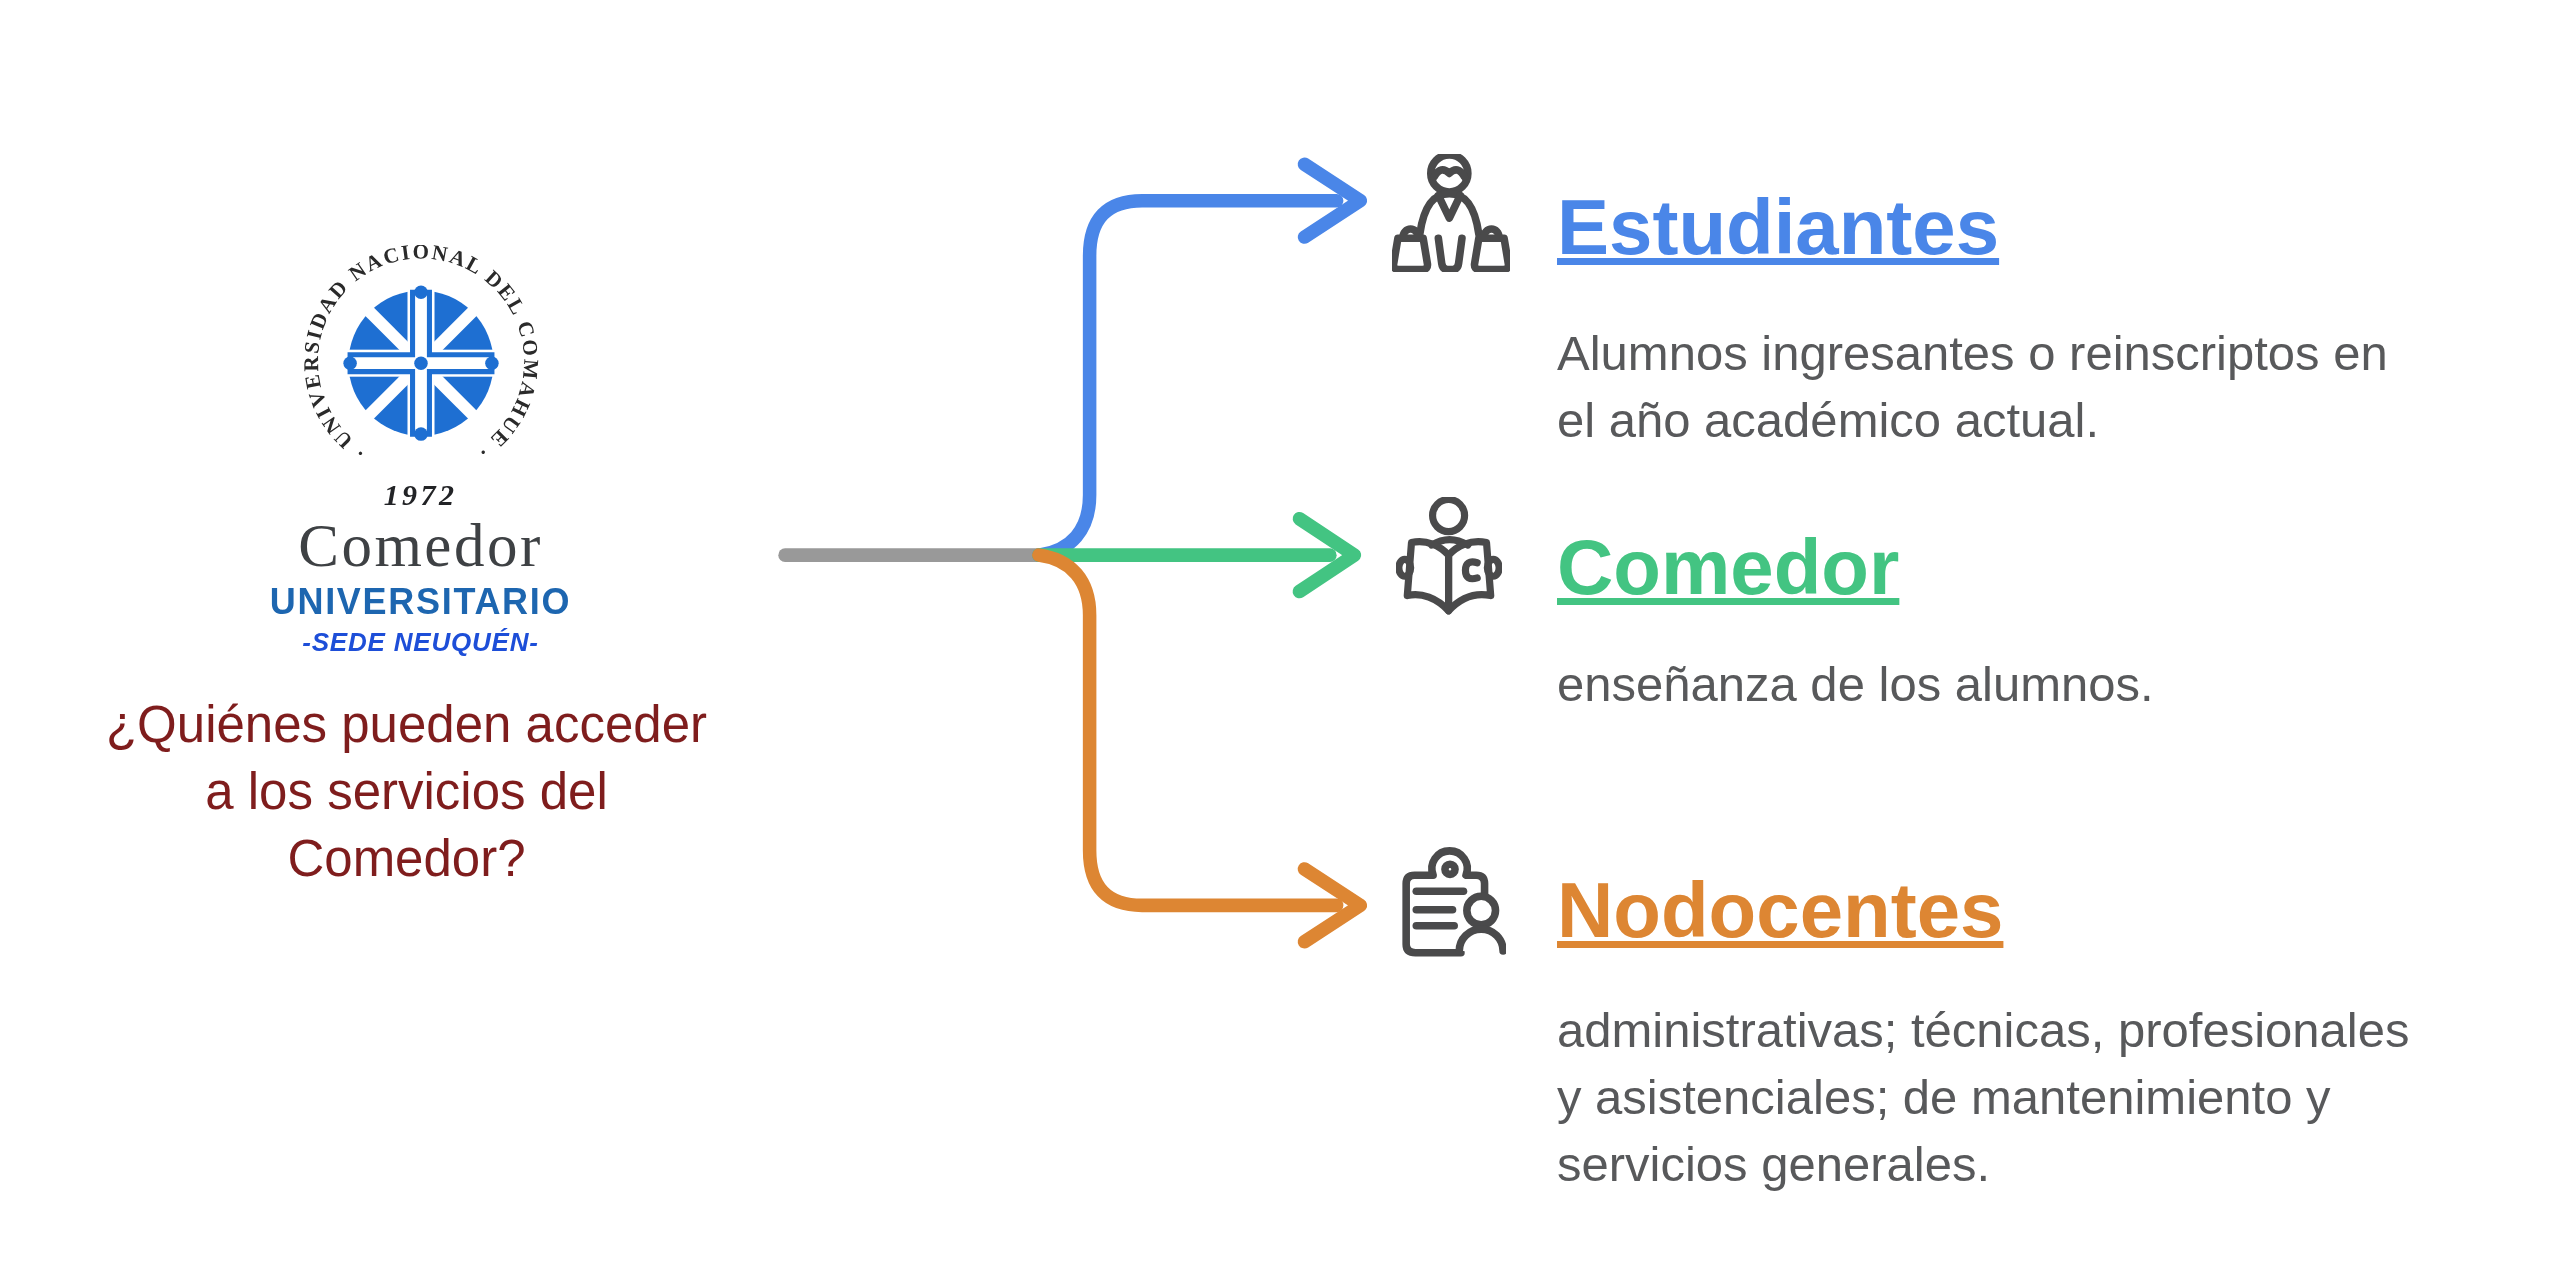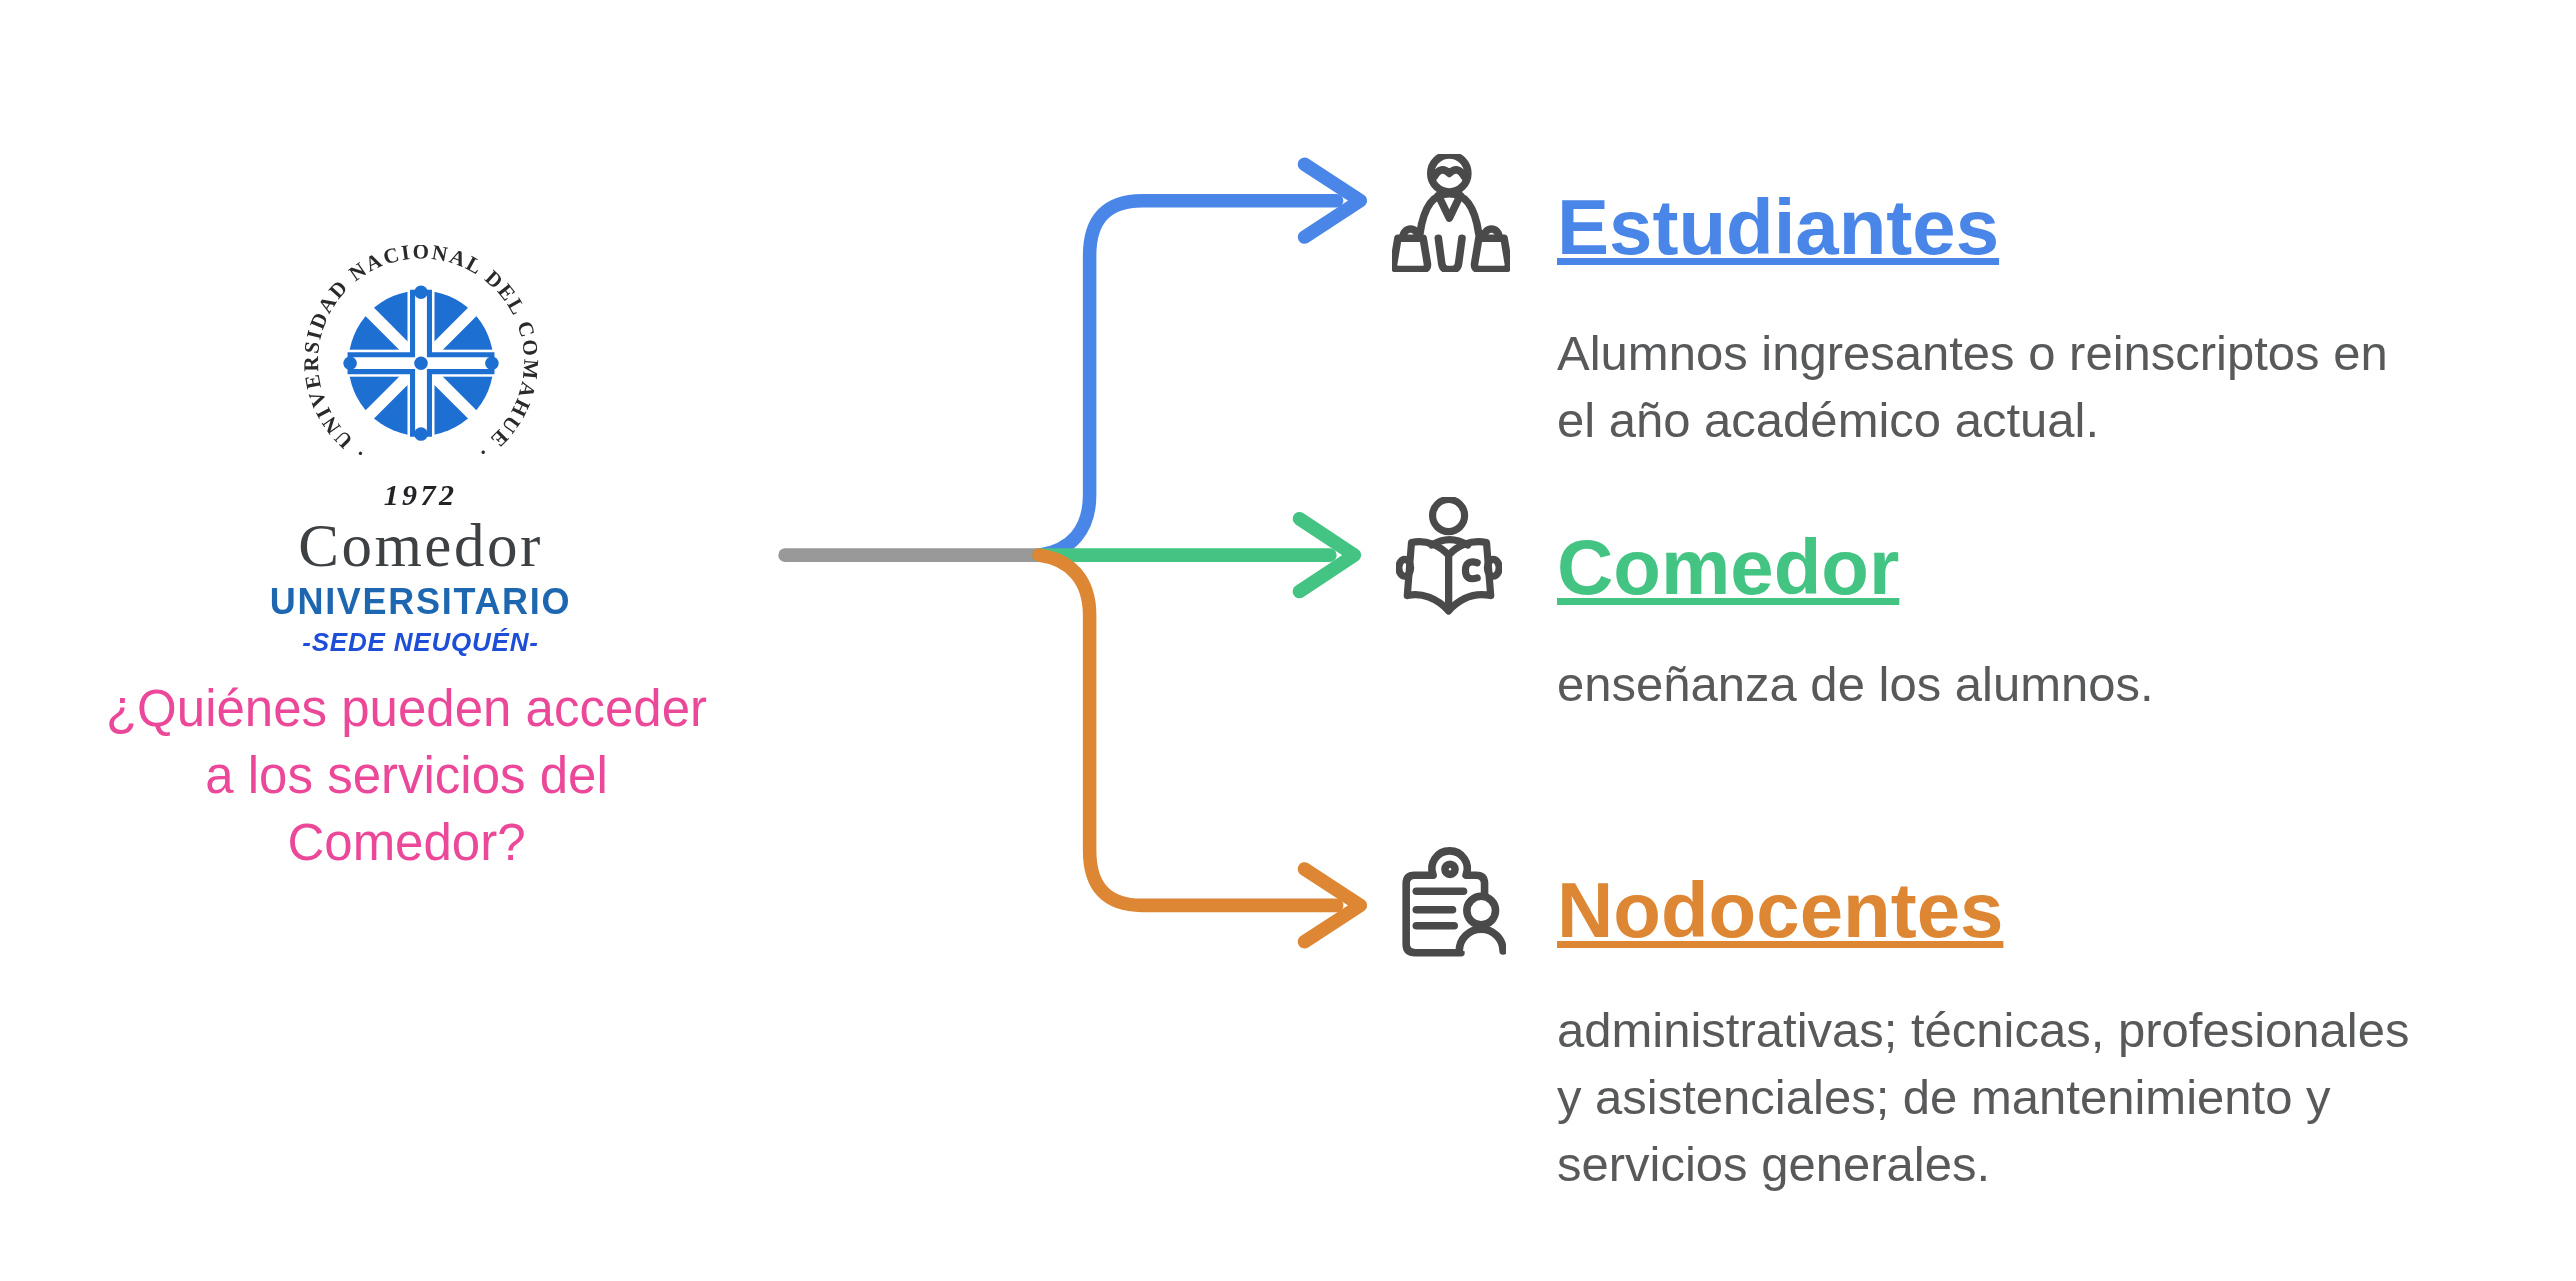--- a/index.html
+++ b/index.html
@@ -24,22 +24,22 @@
     font-size:36px;font-weight:bold;color:#1d66b0;letter-spacing:1.7px;
     line-height:1;margin-top:8.5px;
   }
   #logo-location{
     font-size:26px;font-weight:bold;font-style:italic;color:#1d4ed8;
     letter-spacing:0.8px;line-height:1;margin-top:8.5px;
   }
 
   
   #question{
-    left:51px;top:675px;width:711px;text-align:center;
-    font-size:51px;line-height:67px;color:#ec4899;
+    left:51px;top:691px;width:711px;text-align:center;
+    font-size:51px;line-height:67px;color:#7f1d1d;
   }
 
   
   #connector-svg{left:0;top:0;width:2576px;height:1282px;}
   #connector-svg path{fill:none;stroke-width:16px;stroke-linecap:round;stroke-linejoin:round;}
 
   
   .branch-icon{position:absolute;}
   .branch-title{
     position:absolute;left:1557px;font-size:78px;font-weight:bold;

